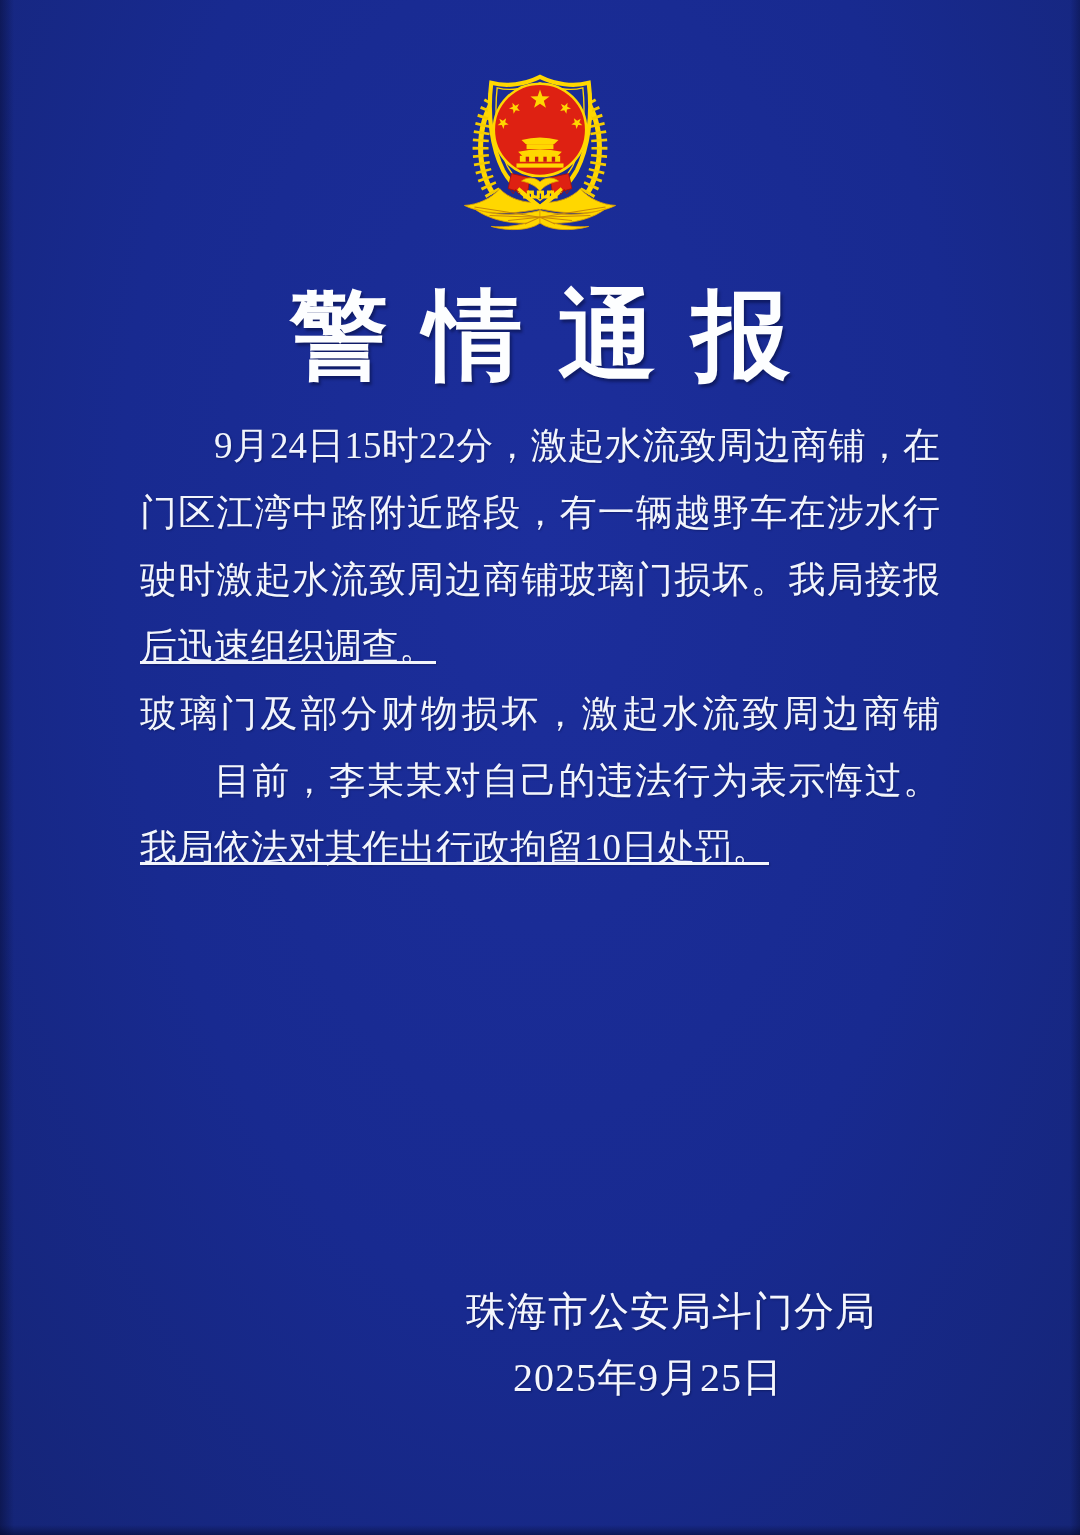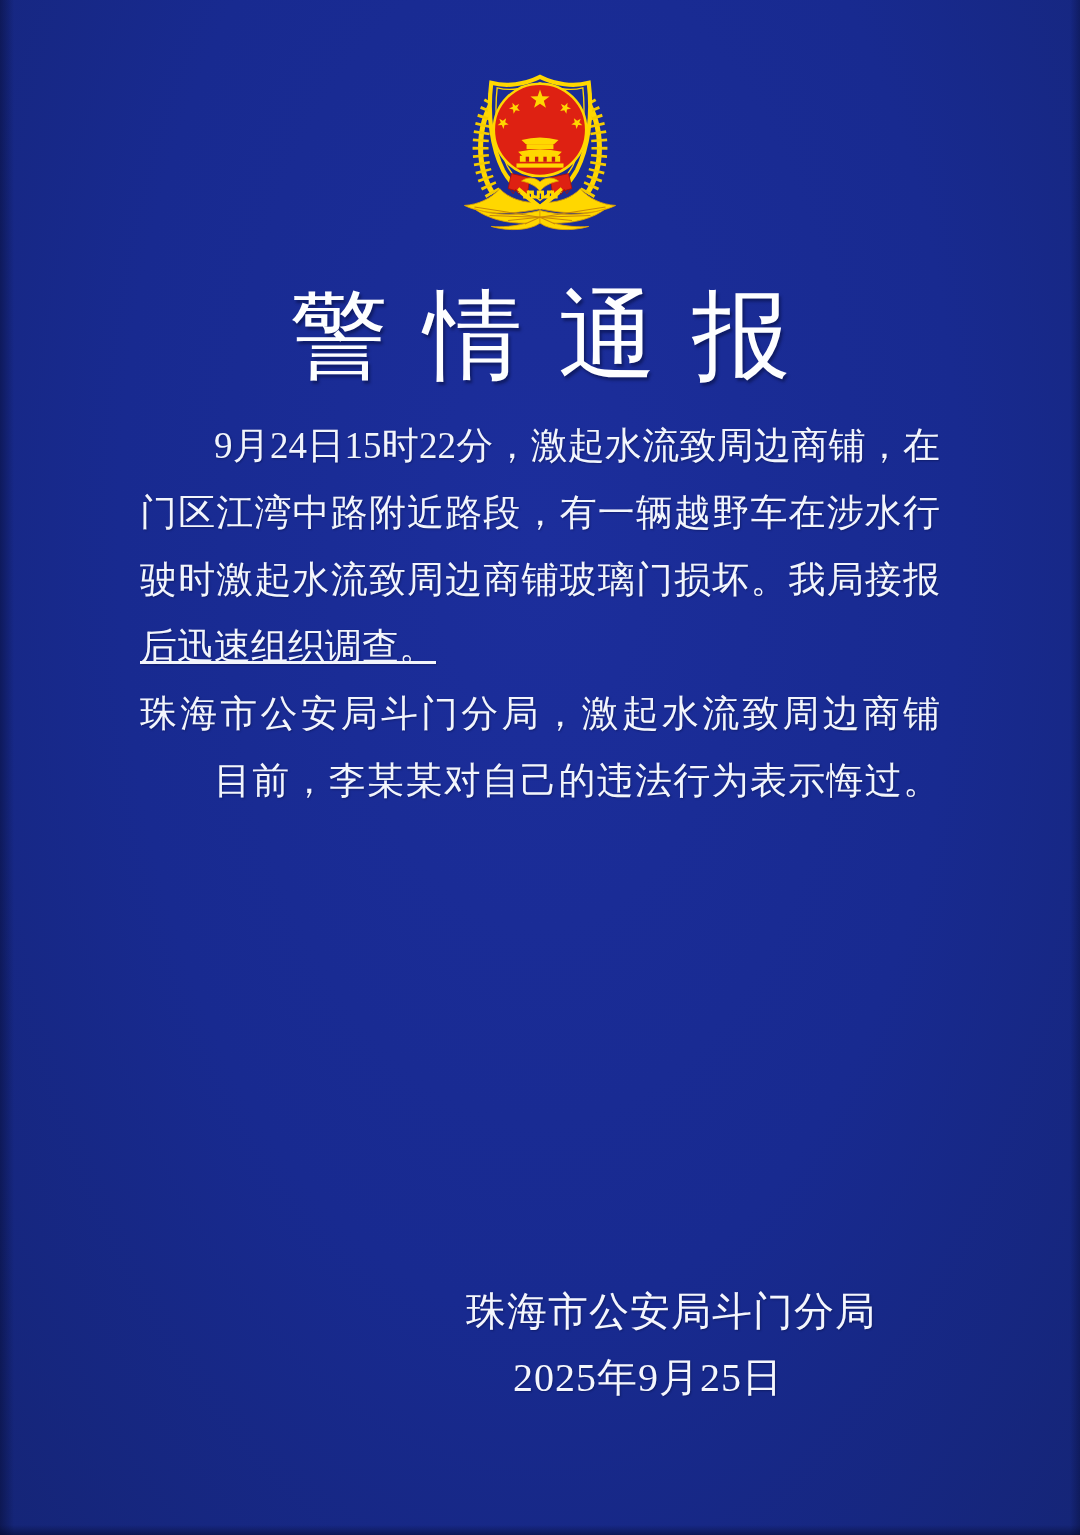--- a/index.html
+++ b/index.html
@@ -15,21 +15,21 @@
       radial-gradient(ellipse at 50% 35%, #1c2e9c 0%, #182a90 55%, #152577 100%);
     color:#f4f6fd;
   }
   .emblem{
     position:absolute;left:456px;top:64px;width:168px;height:172px;
   }
   .title{
     position:absolute;left:0;top:284px;width:100%;
     padding-left:36px;box-sizing:border-box;
     text-align:center;
-    font-size:98px;line-height:104px;font-weight:normal;
+    font-size:98px;line-height:104px;font-weight:bold;
     letter-spacing:36px;
     color:#fdfeff;
     text-shadow:2px 3px 3px rgba(2,6,40,.45);
     white-space:nowrap;
   }
   .bodytext{
     position:absolute;left:140px;top:412px;width:800px;
   }
   .ln{
     height:67px;line-height:67px;
@@ -131,21 +131,22 @@
   </svg>
 
   <div class="title">警情通报</div>
 
   <div class="bodytext">
     <div class="ln indent">9月24日15时22分，激起水流致周边商铺，在斗</div>
     <div class="ln">门区江湾中路附近路段，有一辆越野车在涉水行</div>
     <div class="ln">驶时激起水流致周边商铺玻璃门损坏。我局接报</div>
     <div class="ln last">后迅速组织调查。</div>
 
-    <div class="ln">珠海市公安局斗门分局，激起水流致周边商铺</div>
+    <div class="ln">玻璃门及部分财物损坏，激起水流致周边商铺</div>
 
     <div class="ln indent">目前，李某某对自己的违法行为表示悔过。</div>
+    <div class="ln last">我局依法对其作出行政拘留10日处罚。</div>
   </div>
 
   <div class="sig">珠海市公安局斗门分局</div>
   <div class="date">2025年9月25日</div>
 
 </div>
 
 </body></html>

